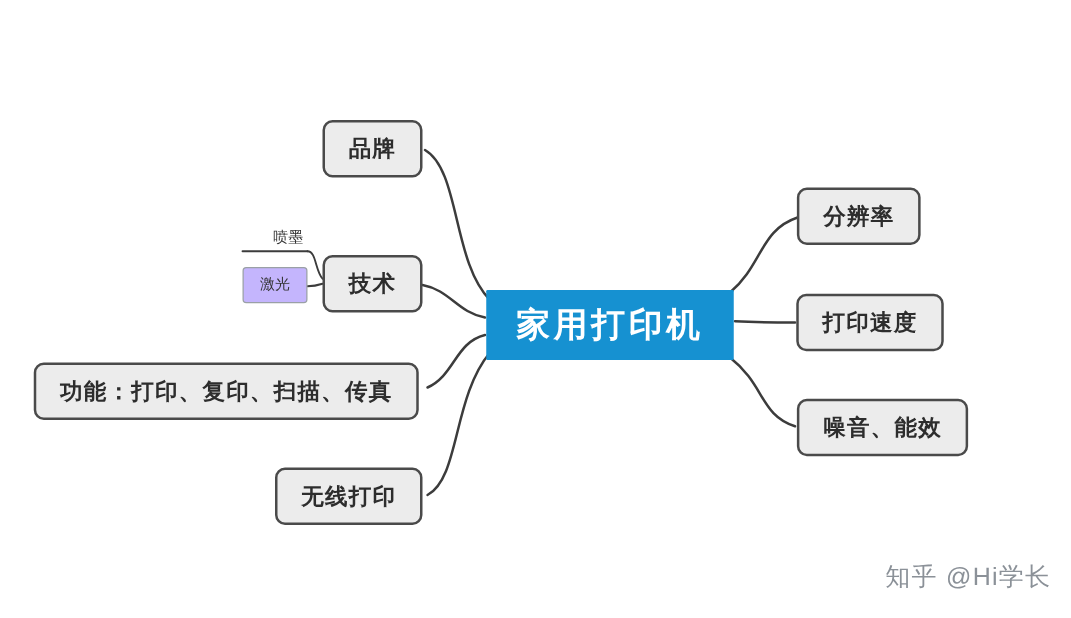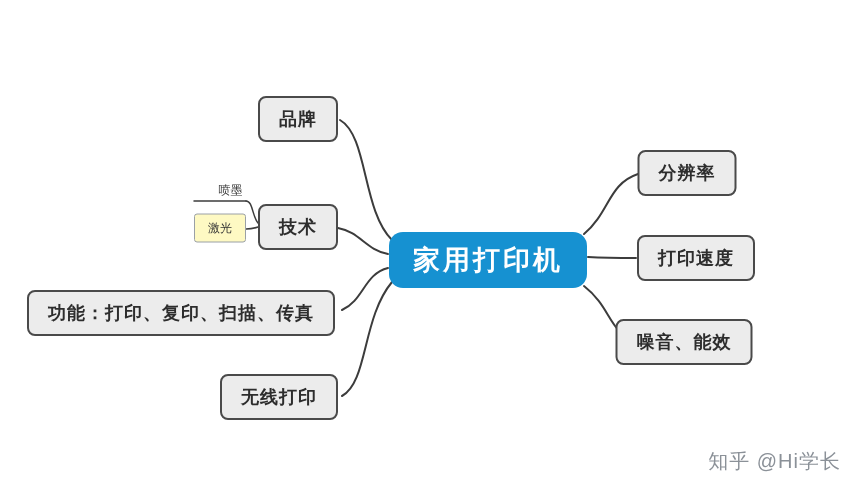--- a/index.html
+++ b/index.html
@@ -37,41 +37,41 @@
     padding-left: 21px;
   }
 
   .root-node {
     background: var(--root-bg, #1691d1);
     color: var(--root-text, #ffffff);
     font-size: 27px;
     font-weight: bold;
     letter-spacing: 3px;
     padding: 10px 24px;
-    border-radius: 14px;
+    border-radius: 1px;
   }
 
   .branch-node {
     background: var(--branch-bg, #ececec);
     border: 2px solid var(--branch-border, #4a4a4a);
     color: #2d2d2d;
     font-size: 18px;
     font-weight: bold;
     letter-spacing: 1px;
     padding: 9px 19px;
     border-radius: 8px;
   }
 
   .sub-label {
     font-size: 12px;
     color: #333333;
   }
   .sub-label.boxed {
     border: 1px solid #9aa0a6;
-    background: #fef9c3;
+    background: #c4b5fd;
     padding: 5px 13px;
     border-radius: 3px;
   }
 
   .watermark {
     position: absolute;
     right: 16px;
     top: 448px;
     font-size: 20px;
     color: var(--watermark-text, #8b9198);
@@ -111,17 +111,17 @@
   <div class="node sub-label boxed" style="left:220px; top:228px;">激光</div>
 
   <div class="node branch-node" style="left:279px; top:397px;">无线打印</div>
 
   <div class="node branch-node" style="left:181px; top:313px;">功能：打印、复印、扫描、传真</div>
 
   <div class="node branch-node" style="left:687px; top:173px;">分辨率</div>
 
   <div class="node branch-node" style="left:696px; top:258px;">打印速度</div>
 
-  <div class="node branch-node" style="left:684px; top:342px;text-align:right;">噪音、能效</div>
+  <div class="node branch-node" style="left:706px; top:342px;text-align:right;">噪音、能效</div>
 
   <div class="watermark">知乎 @Hi学长</div>
 
 </div>
 
 </body></html>

